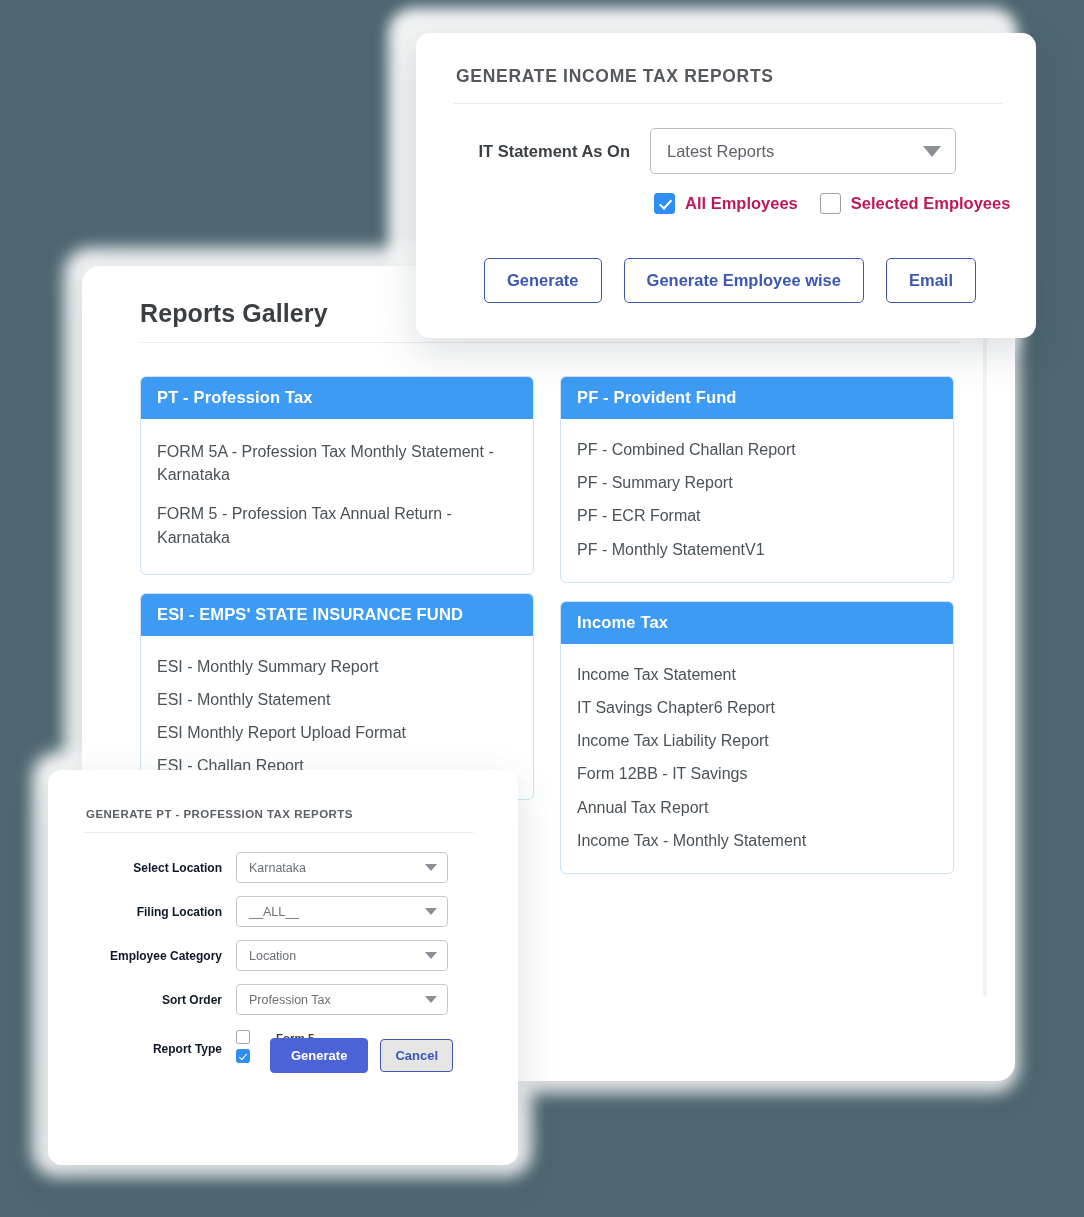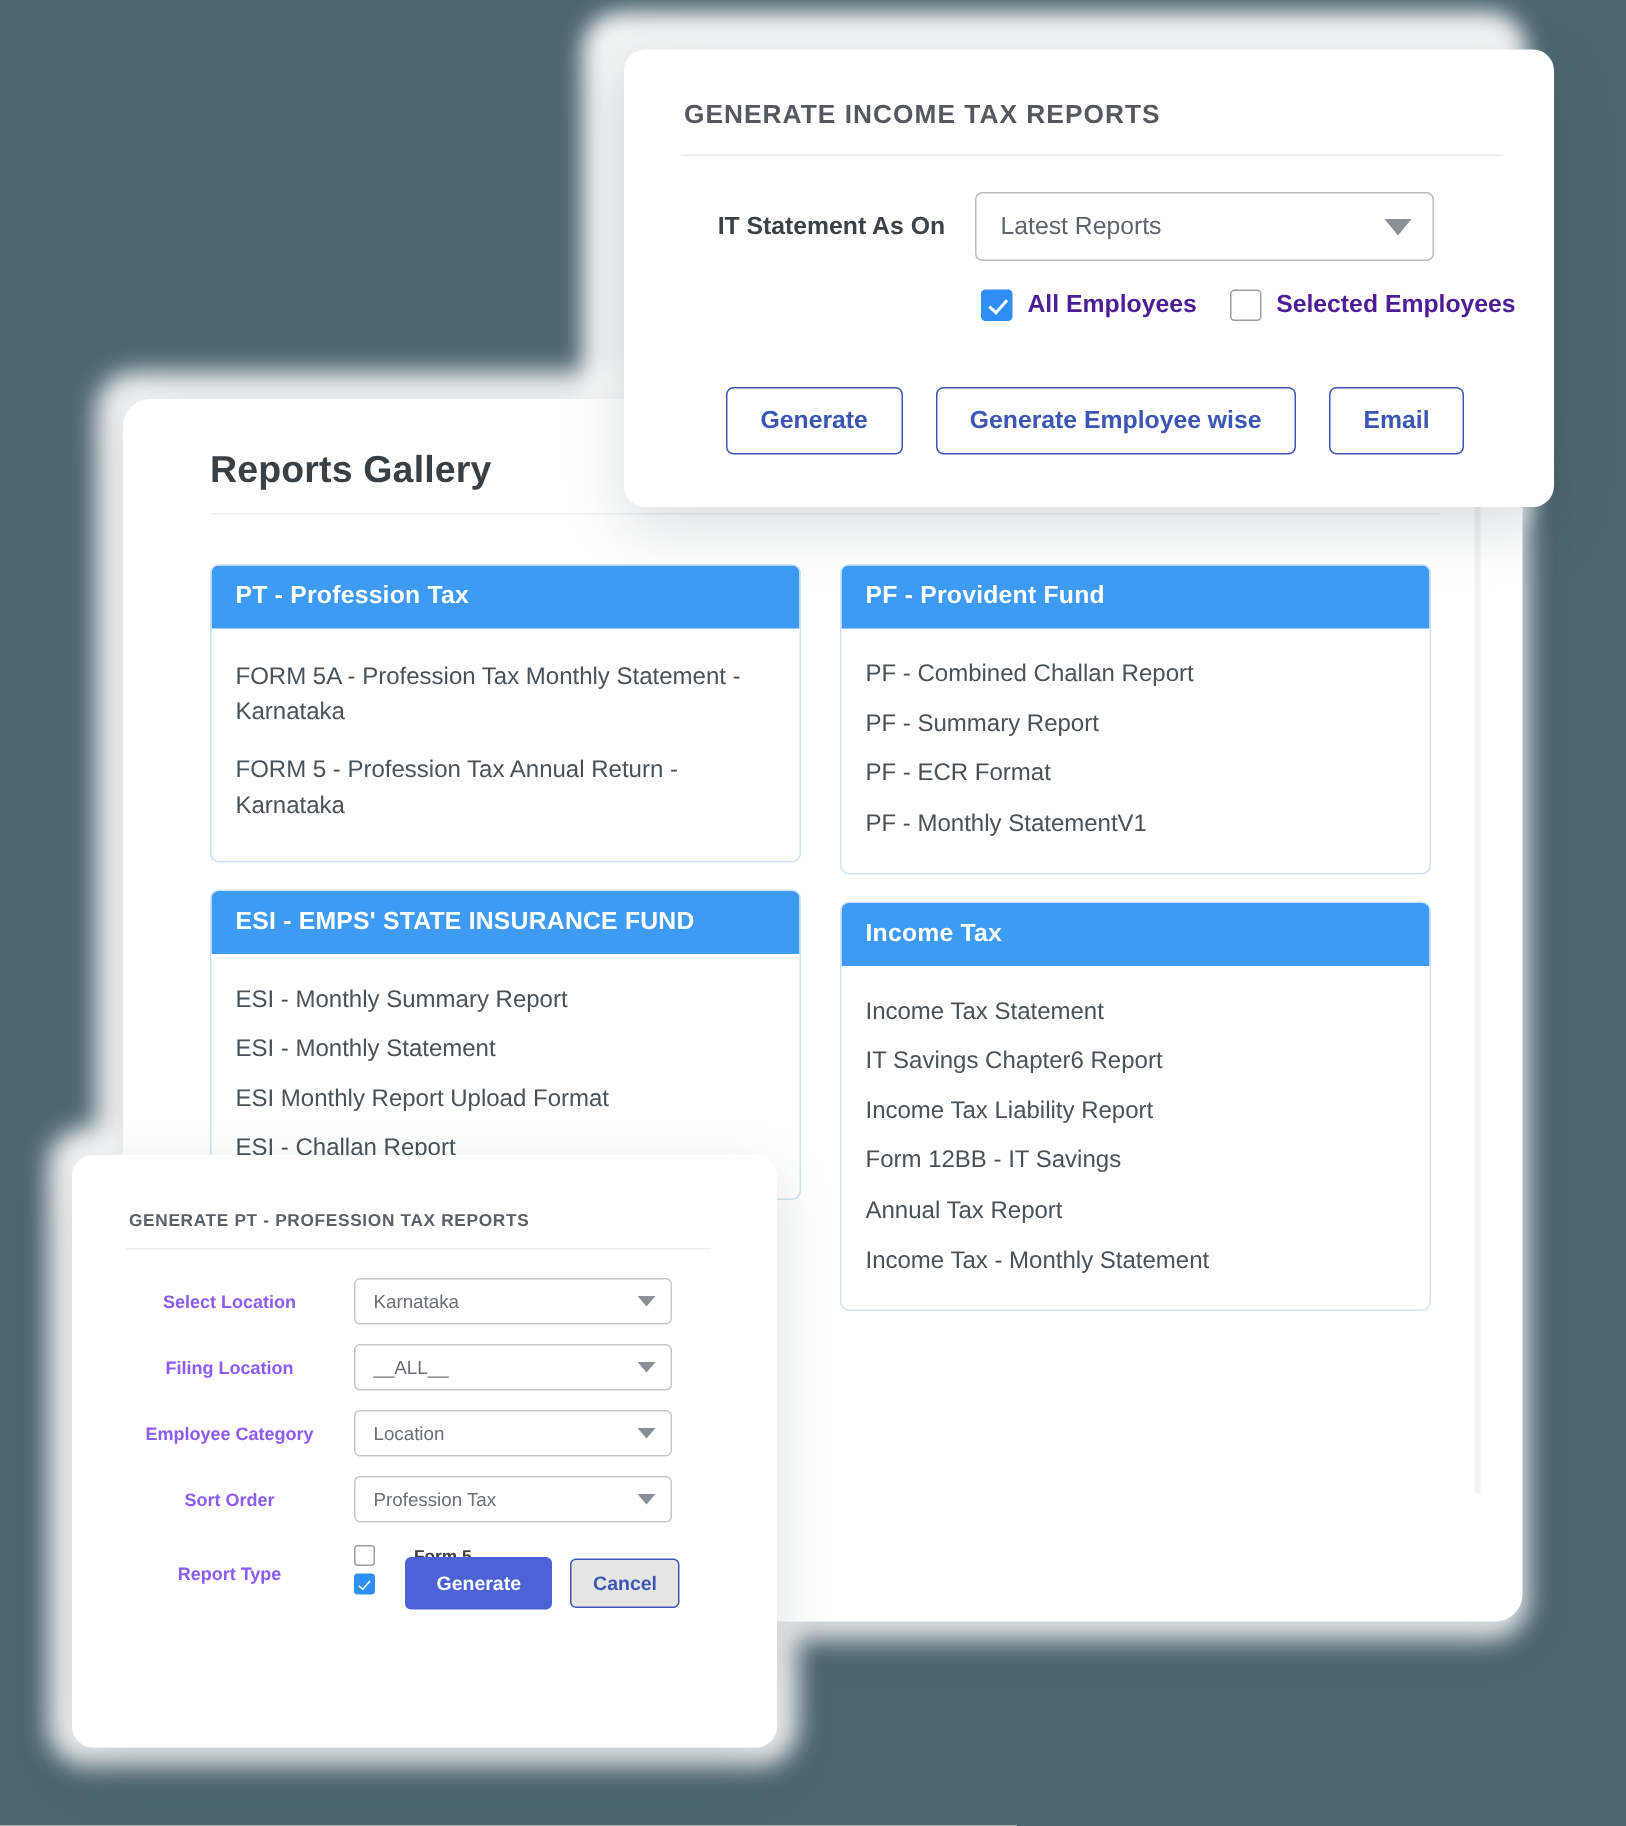--- a/index.html
+++ b/index.html
@@ -246,21 +246,21 @@
   .cbx.checked::after {
     content: "";
     position: absolute;
     left: 6.5px; top: 3px;
     width: 5px; height: 10px;
     border: solid #fff;
     border-width: 0 2.2px 2.2px 0;
     transform: rotate(42deg);
   }
 
-  .cbx-label { font-size: 16.5px; font-weight: 700; color: #4c1d95; }
+  .cbx-label { font-size: 16.5px; font-weight: 700; color: #be185d; }
 
   .btn-row {
     position: absolute;
     left: 68px;
     top: 225px;
     display: flex;
     gap: 22px;
     align-items: center;
   }
 
@@ -315,23 +315,23 @@
 
   .pt-row {
     display: flex;
     align-items: center;
     margin-bottom: 13px;
   }
 
   .pt-label {
     font-size: 12px;
     font-weight: 700;
-    color: #8b5cf6;
+    color: #0f172a;
     width: 152px;
-    text-align: center;
+    text-align: right;
     padding-right: 14px;
   }
 
   .pt-select {
     width: 212px;
     height: 31px;
     border: 1px solid #c4c8cc;
     border-radius: 4px;
     background: #fff;
     display: flex;

